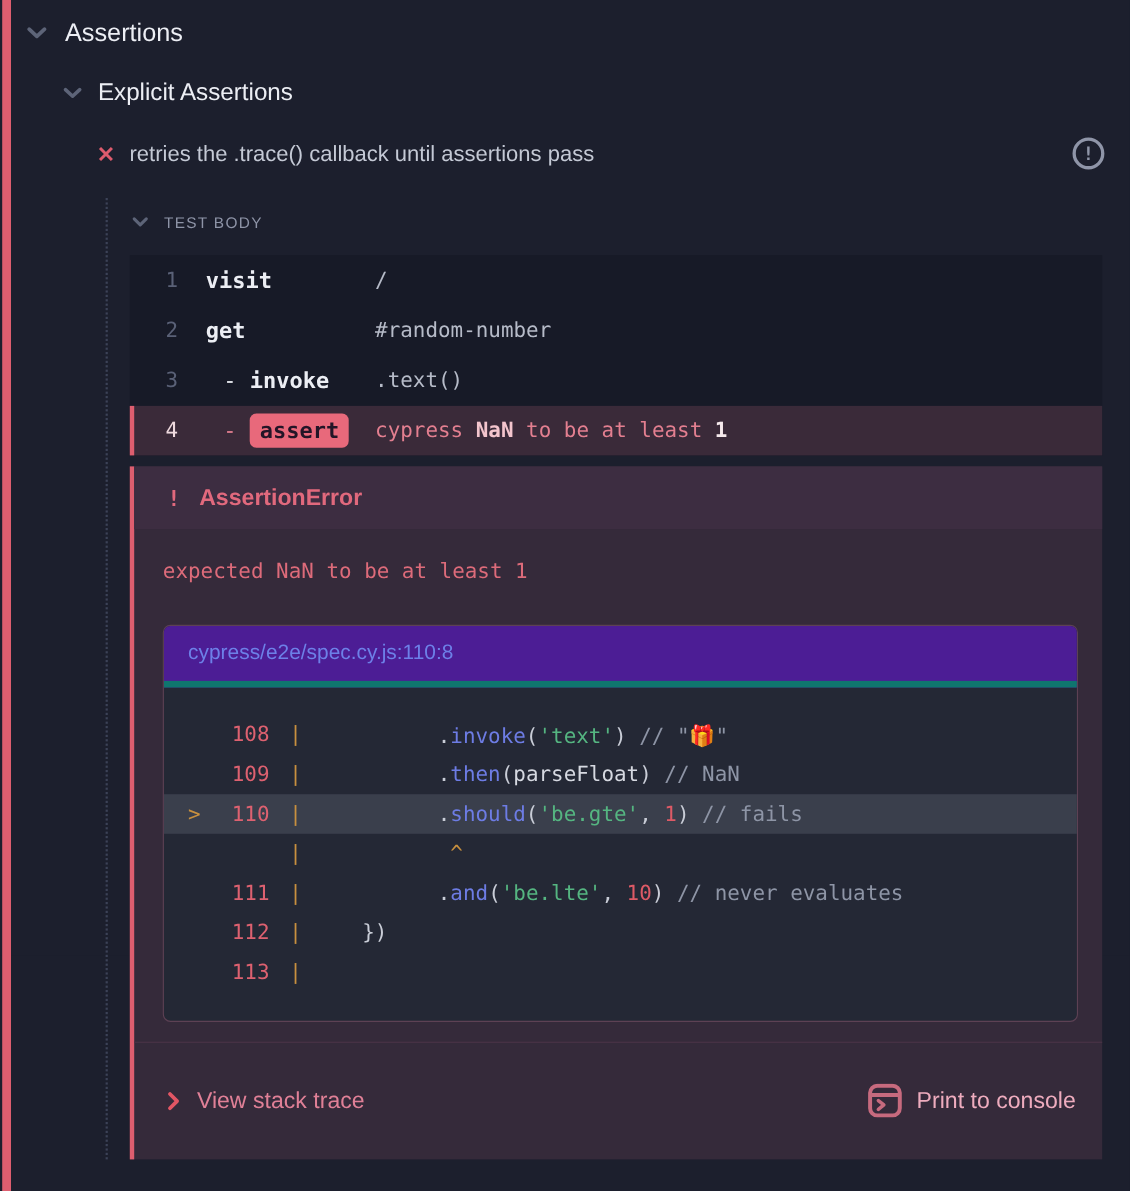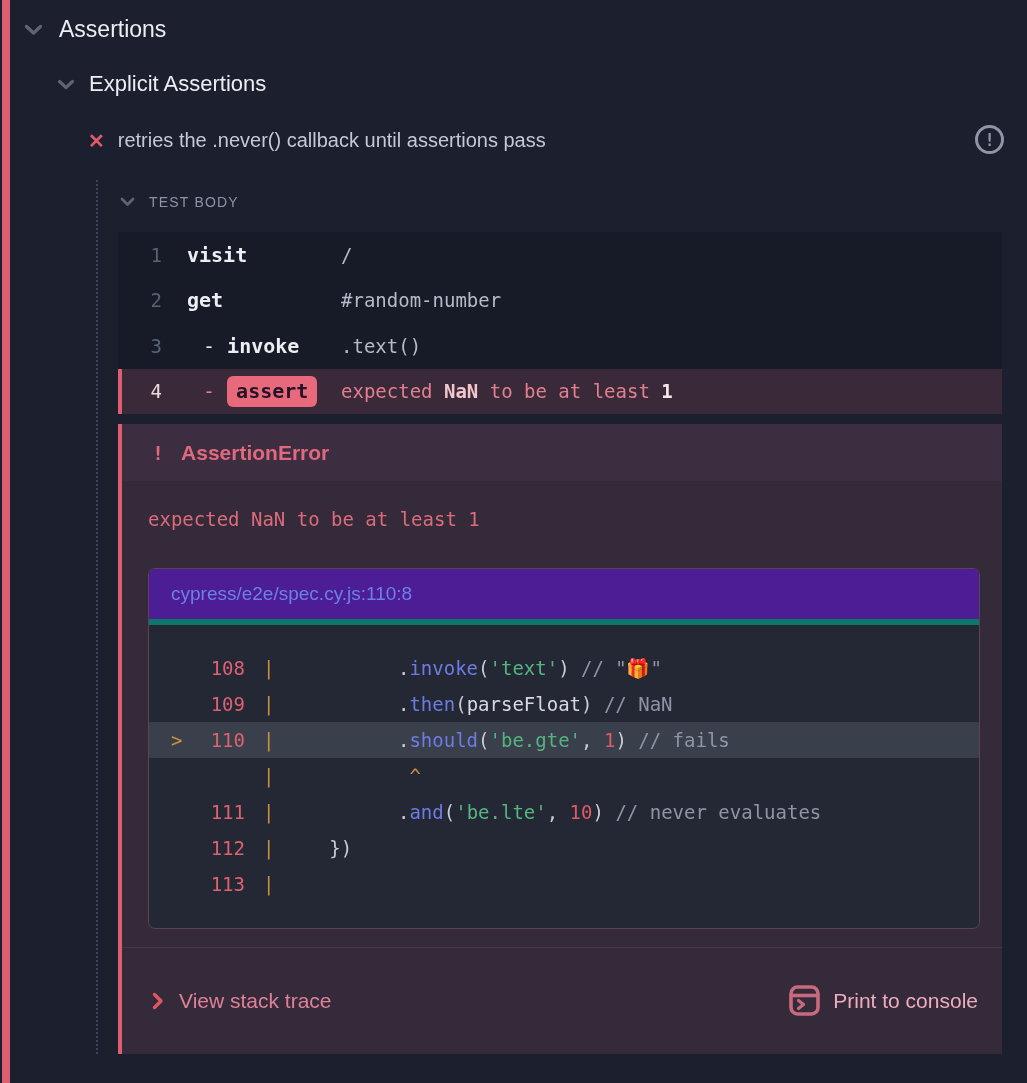--- a/index.html
+++ b/index.html
@@ -102,21 +102,21 @@
 
   <div class="suite-row suite-2">
     <svg class="chev" width="18" height="11" viewBox="0 0 18 11">
         <polyline points="2.5,2.5 9,8.5 15.5,2.5" fill="none" stroke="#5d6478" stroke-width="3.2" stroke-linecap="round" stroke-linejoin="round"></polyline>
       </svg>
     <span class="suite-label">Explicit Assertions</span>
   </div>
 
   <div class="test-row">
     <span class="x-icon">✕</span>
-    <span class="test-title">retries the .never() callback until assertions pass</span>
+    <span class="test-title">retries the .trace() callback until assertions pass</span>
   </div>
   <div class="alert-icon">
     <span>!</span>
   </div>
 
   <div class="indent-line"></div>
 
   <div class="tb-header">
     <svg class="chev" width="15" height="10" viewBox="0 0 15 10">
         <polyline points="2,2 7.5,7.5 13,2" fill="none" stroke="#5d6478" stroke-width="2.8" stroke-linecap="round" stroke-linejoin="round"></polyline>
@@ -136,21 +136,21 @@
       <span class="cmd-msg">#random-number</span>
     </div>
     <div class="cmd-row">
       <span class="cmd-num">3</span>
       <span class="cmd-name"><span class="dash">- </span><span>invoke</span></span>
       <span class="cmd-msg">.text()</span>
     </div>
     <div class="cmd-row failed">
       <span class="cmd-num">4</span>
       <span class="cmd-name"><span class="dash">- </span><span class="assert-badge">assert</span></span>
-      <span class="cmd-msg"><span>expected </span><span class="hl">NaN</span><span> to be at least </span><span class="hl2">1</span></span>
+      <span class="cmd-msg"><span>cypress </span><span class="hl">NaN</span><span> to be at least </span><span class="hl2">1</span></span>
     </div>
   </div>
 
   <div class="error-panel">
     <div class="error-header">
       <span class="error-bang">!</span>
       <span class="error-name">AssertionError</span>
     </div>
     <div class="error-msg">expected NaN to be at least 1</div>
 

